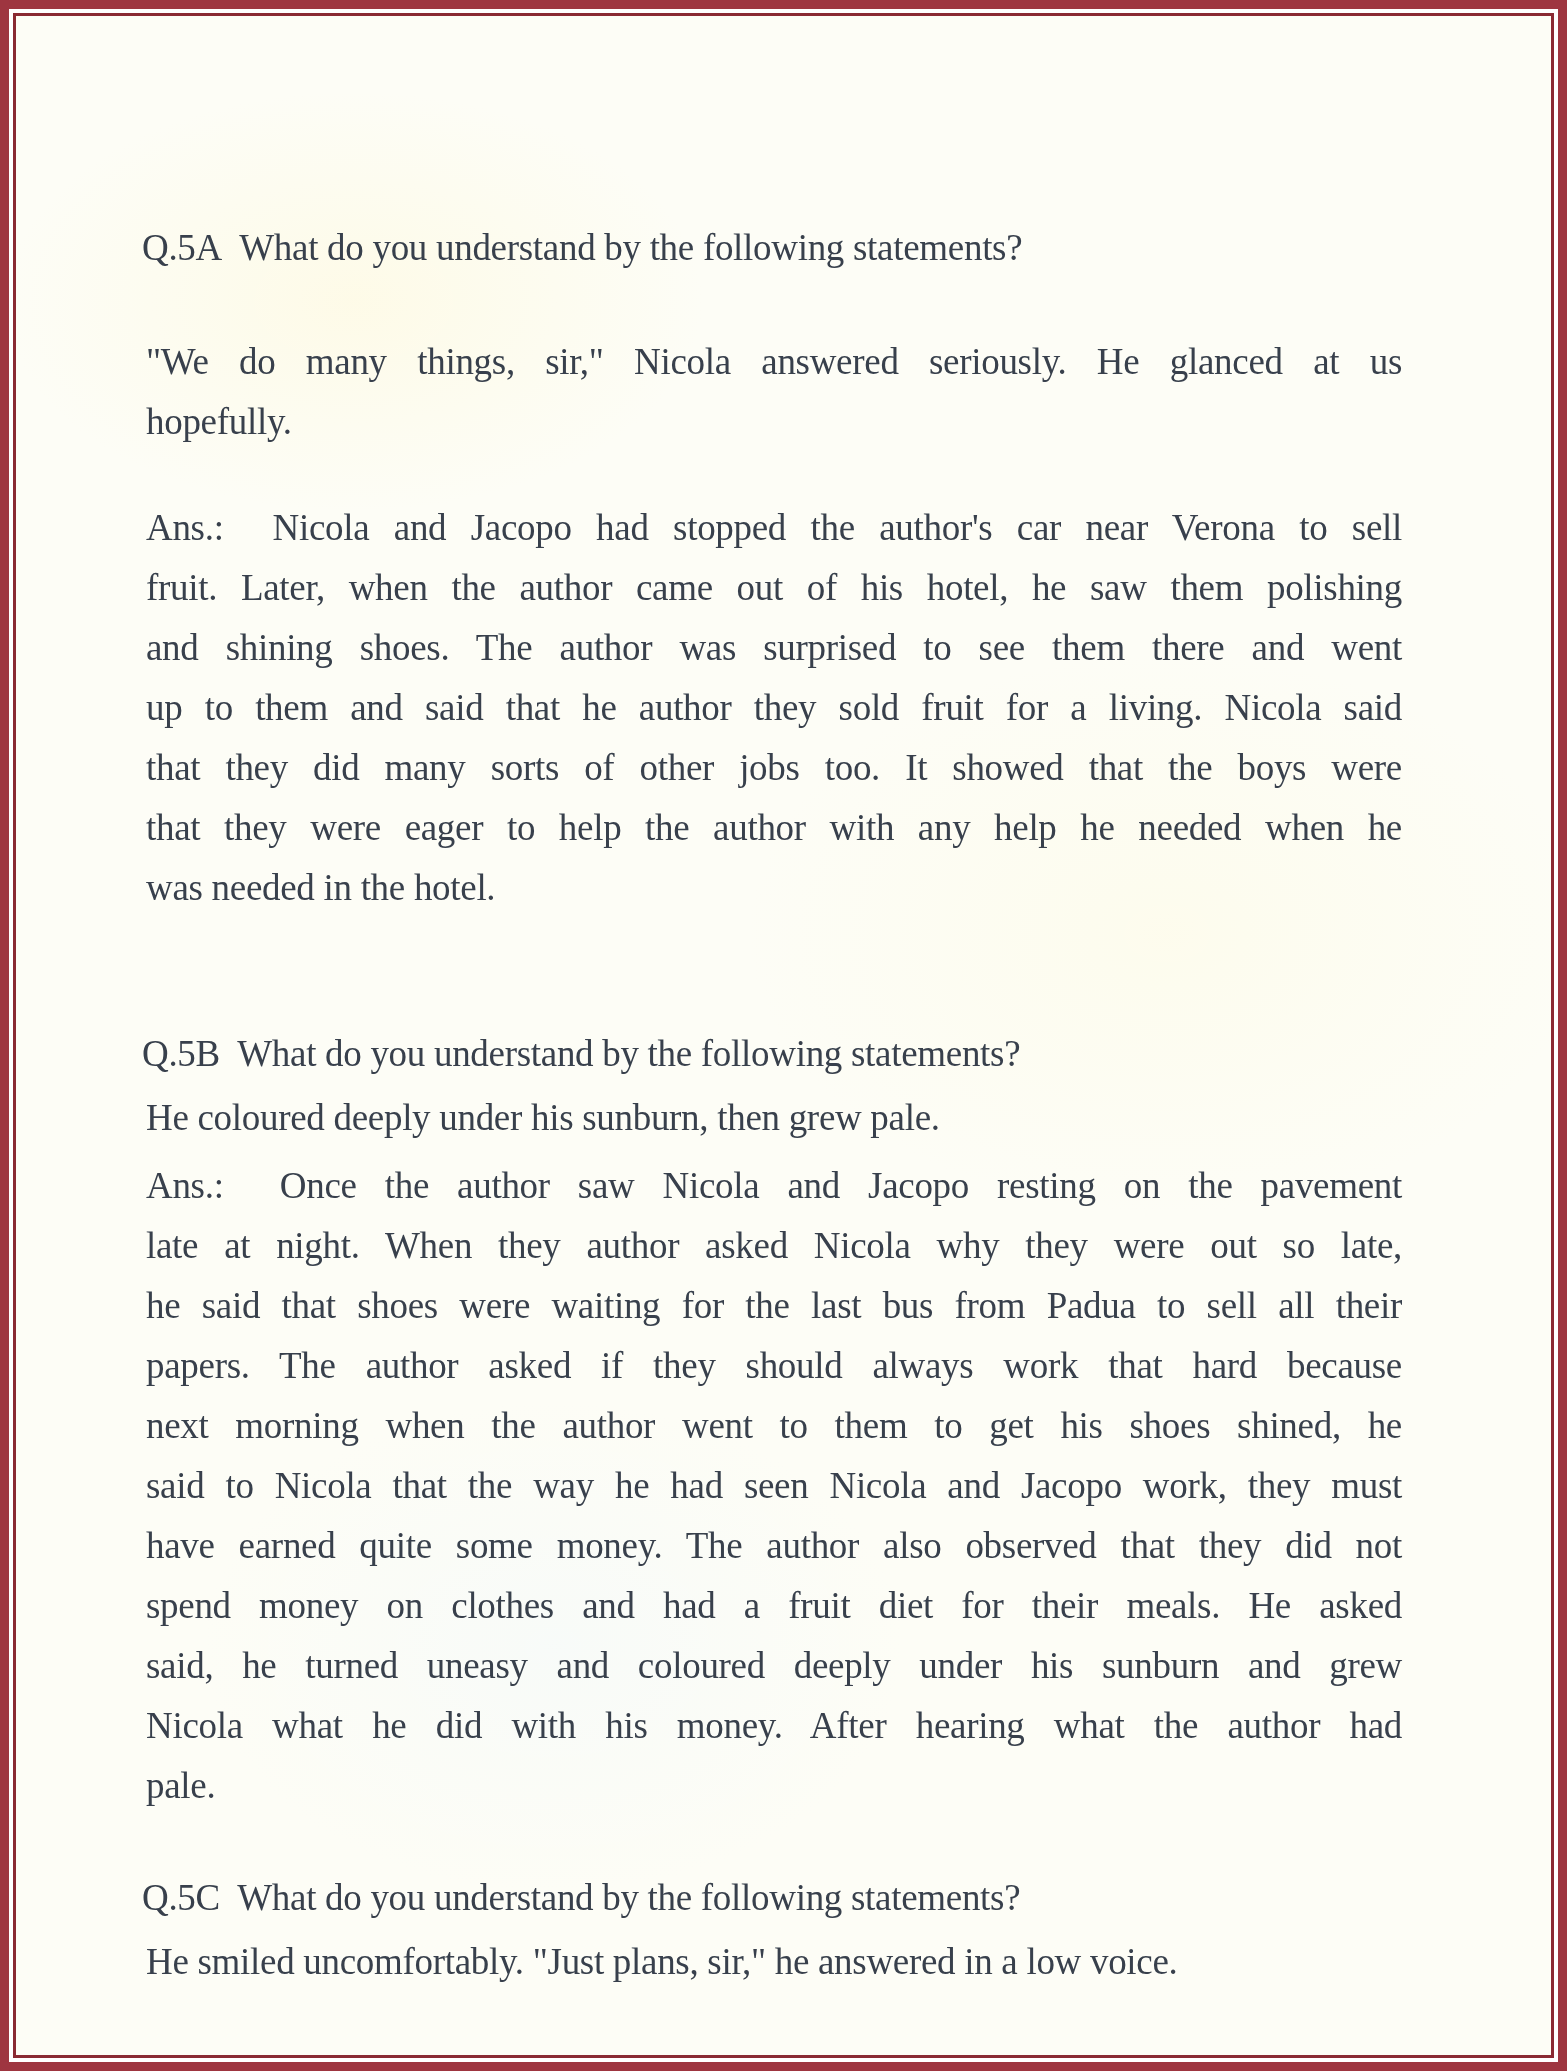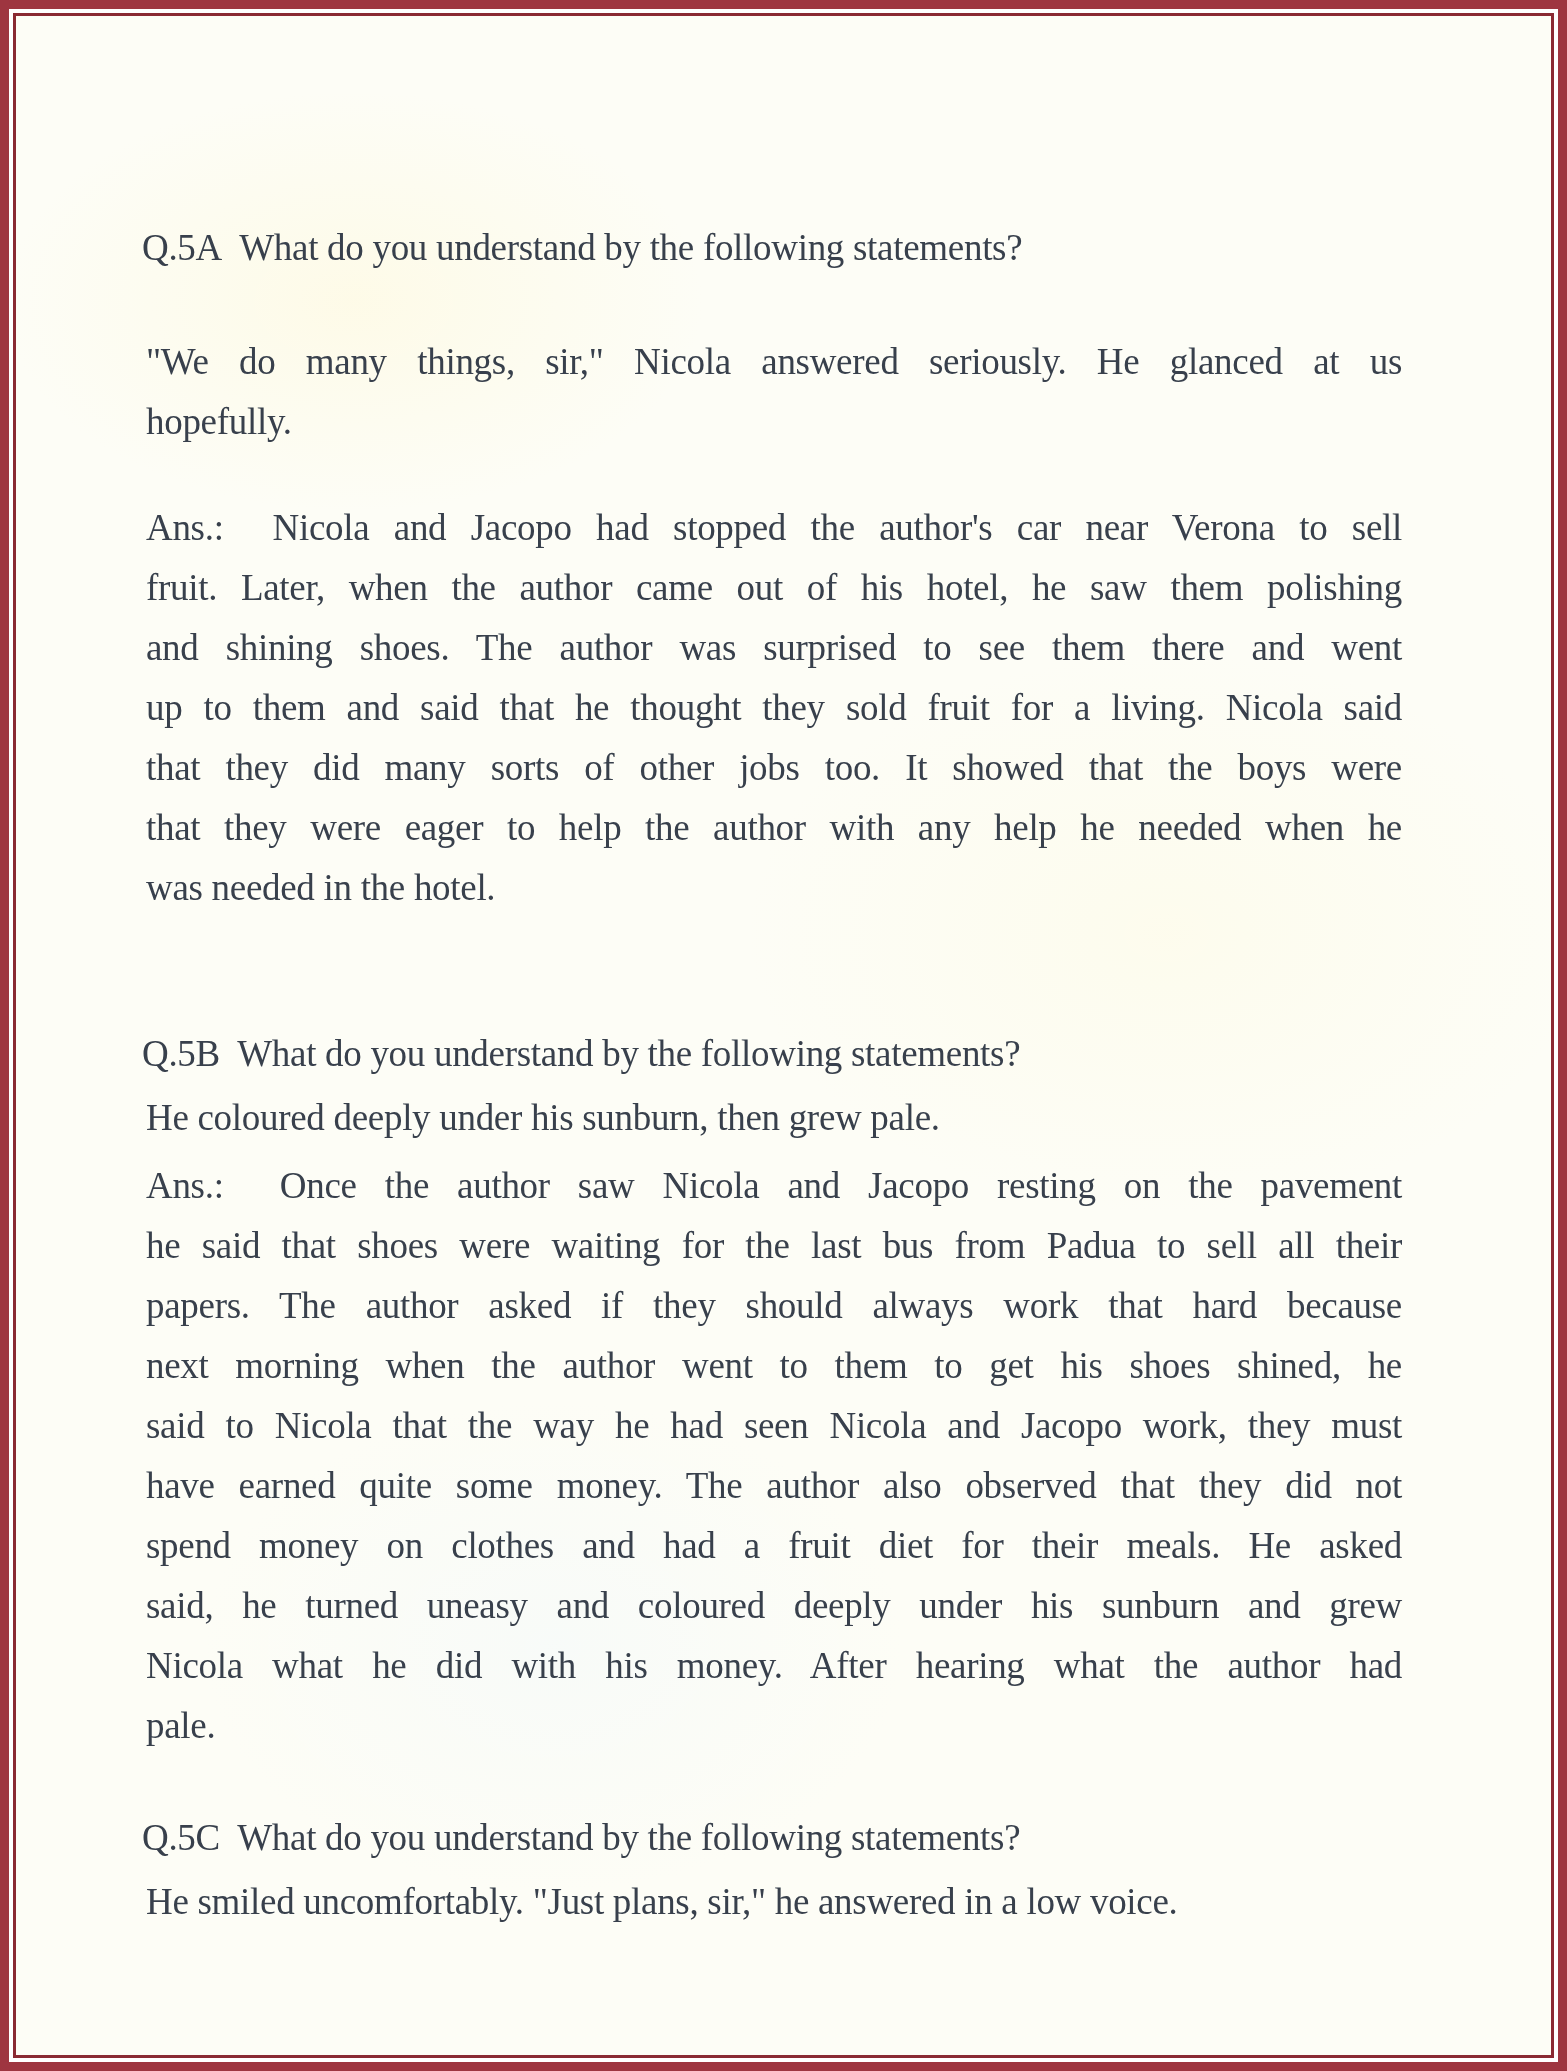--- a/index.html
+++ b/index.html
@@ -56,34 +56,35 @@
       <section>
         <div class="question q5a-question">Q.5A&nbsp; What do you understand by the following statements?</div>
         <div class="para q5a-quote">
             <div class="line">"We do many things, sir," Nicola answered seriously. He glanced at us</div>
             <div class="line last">hopefully.</div>
           </div>
         <div class="para q5a-answer">
             <div class="line">Ans.:&nbsp; Nicola and Jacopo had stopped the author's car near Verona to sell</div>
             <div class="line">fruit. Later, when the author came out of his hotel, he saw them polishing</div>
             <div class="line">and shining shoes. The author was surprised to see them there and went</div>
-            <div class="line">up to them and said that he thought they sold fruit for a living. Nicola said</div>
+            <div class="line">up to them and said that he author they sold fruit for a living. Nicola said</div>
             <div class="line">that they did many sorts of other jobs too. It showed that the boys were</div>
             <div class="line">that they were eager to help the author with any help he needed when he</div>
             <div class="line last">was needed in the hotel.</div>
           </div>
       </section>
 
       <section>
         <div class="question">Q.5B&nbsp; What do you understand by the following statements?</div>
         <div class="para">
             <div class="line last">He coloured deeply under his sunburn, then grew pale.</div>
           </div>
         <div class="para q5b-answer">
             <div class="line">Ans.:&nbsp; Once the author saw Nicola and Jacopo resting on the pavement</div>
+            <div class="line">late at night. When they author asked Nicola why they were out so late,</div>
             <div class="line">he said that shoes were waiting for the last bus from Padua to sell all their</div>
             <div class="line">papers. The author asked if they should always work that hard because</div>
             <div class="line">next morning when the author went to them to get his shoes shined, he</div>
             <div class="line">said to Nicola that the way he had seen Nicola and Jacopo work, they must</div>
             <div class="line">have earned quite some money. The author also observed that they did not</div>
             <div class="line">spend money on clothes and had a fruit diet for their meals. He asked</div>
             <div class="line">said, he turned uneasy and coloured deeply under his sunburn and grew</div>
             <div class="line">Nicola what he did with his money. After hearing what the author had</div>
             <div class="line last">pale.</div>
           </div>

